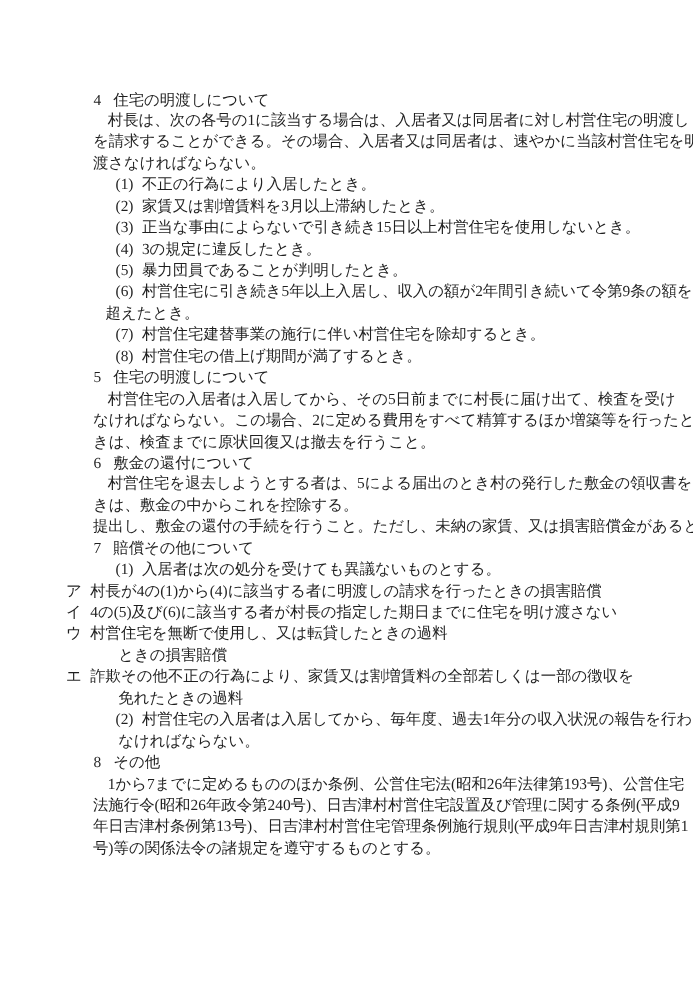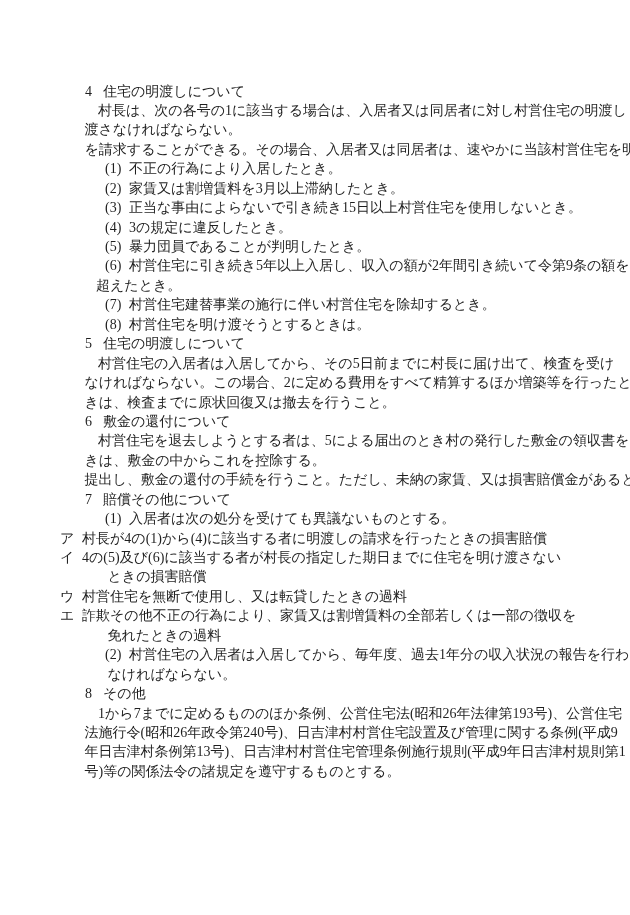--- a/index.html
+++ b/index.html
@@ -43,45 +43,45 @@
   .t-n  .lbl { width: 24px; }
   .t-s  .lbl { width: 22px; }
 </style>
 </head>
 <body>
 
 <div class="page">
   <div class="doc" id="doc-body">
       <div class="line t-h"><span class="lbl">4</span><span>住宅の明渡しについて</span></div>
       <div class="line t-pf"><span>村長は、次の各号の1に該当する場合は、入居者又は同居者に対し村営住宅の明渡し</span></div>
+      <div class="line t-pw"><span>を請求することができる。その場合、入居者又は同居者は、速やかに当該村営住宅を明</span></div>
       <div class="line t-pw"><span>渡さなければならない。</span></div>
-      <div class="line t-pw"><span>を請求することができる。その場合、入居者又は同居者は、速やかに当該村営住宅を明</span></div>
       <div class="line t-n"><span class="lbl">(1)</span><span>不正の行為により入居したとき。</span></div>
       <div class="line t-n"><span class="lbl">(2)</span><span>家賃又は割増賃料を3月以上滞納したとき。</span></div>
       <div class="line t-n"><span class="lbl">(3)</span><span>正当な事由によらないで引き続き15日以上村営住宅を使用しないとき。</span></div>
       <div class="line t-n"><span class="lbl">(4)</span><span>3の規定に違反したとき。</span></div>
       <div class="line t-n"><span class="lbl">(5)</span><span>暴力団員であることが判明したとき。</span></div>
       <div class="line t-n"><span class="lbl">(6)</span><span>村営住宅に引き続き5年以上入居し、収入の額が2年間引き続いて令第9条の額を</span></div>
       <div class="line t-nw"><span>超えたとき。</span></div>
       <div class="line t-n"><span class="lbl">(7)</span><span>村営住宅建替事業の施行に伴い村営住宅を除却するとき。</span></div>
-      <div class="line t-n"><span class="lbl">(8)</span><span>村営住宅を明け渡そうとするときは。</span></div>
+      <div class="line t-n"><span class="lbl">(8)</span><span>村営住宅の借上げ期間が満了するとき。</span></div>
       <div class="line t-h"><span class="lbl">5</span><span>住宅の明渡しについて</span></div>
       <div class="line t-pf"><span>村営住宅の入居者は入居してから、その5日前までに村長に届け出て、検査を受け</span></div>
       <div class="line t-pw"><span>なければならない。この場合、2に定める費用をすべて精算するほか増築等を行ったと</span></div>
       <div class="line t-pw"><span>きは、検査までに原状回復又は撤去を行うこと。</span></div>
       <div class="line t-h"><span class="lbl">6</span><span>敷金の還付について</span></div>
       <div class="line t-pf"><span>村営住宅を退去しようとする者は、5による届出のとき村の発行した敷金の領収書を</span></div>
       <div class="line t-pw"><span>きは、敷金の中からこれを控除する。</span></div>
       <div class="line t-pw"><span>提出し、敷金の還付の手続を行うこと。ただし、未納の家賃、又は損害賠償金があると</span></div>
       <div class="line t-h"><span class="lbl">7</span><span>賠償その他について</span></div>
       <div class="line t-n"><span class="lbl">(1)</span><span>入居者は次の処分を受けても異議ないものとする。</span></div>
       <div class="line t-s"><span class="lbl">ア</span><span>村長が4の(1)から(4)に該当する者に明渡しの請求を行ったときの損害賠償</span></div>
       <div class="line t-s"><span class="lbl">イ</span><span>4の(5)及び(6)に該当する者が村長の指定した期日までに住宅を明け渡さない</span></div>
+      <div class="line t-s"><span class="lbl">ウ</span><span>村営住宅を無断で使用し、又は転貸したときの過料</span></div>
       <div class="line t-sw"><span>ときの損害賠償</span></div>
-      <div class="line t-s"><span class="lbl">ウ</span><span>村営住宅を無断で使用し、又は転貸したときの過料</span></div>
       <div class="line t-s"><span class="lbl">エ</span><span>詐欺その他不正の行為により、家賃又は割増賃料の全部若しくは一部の徴収を</span></div>
       <div class="line t-sw"><span>免れたときの過料</span></div>
       <div class="line t-n"><span class="lbl">(2)</span><span>村営住宅の入居者は入居してから、毎年度、過去1年分の収入状況の報告を行わ</span></div>
       <div class="line t-sw"><span>なければならない。</span></div>
       <div class="line t-h"><span class="lbl">8</span><span>その他</span></div>
       <div class="line t-pf"><span>1から7までに定めるもののほか条例、公営住宅法(昭和26年法律第193号)、公営住宅</span></div>
       <div class="line t-pw"><span>法施行令(昭和26年政令第240号)、日吉津村村営住宅設置及び管理に関する条例(平成9</span></div>
       <div class="line t-pw"><span>年日吉津村条例第13号)、日吉津村村営住宅管理条例施行規則(平成9年日吉津村規則第1</span></div>
       <div class="line t-pw"><span>号)等の関係法令の諸規定を遵守するものとする。</span></div>
     </div>

